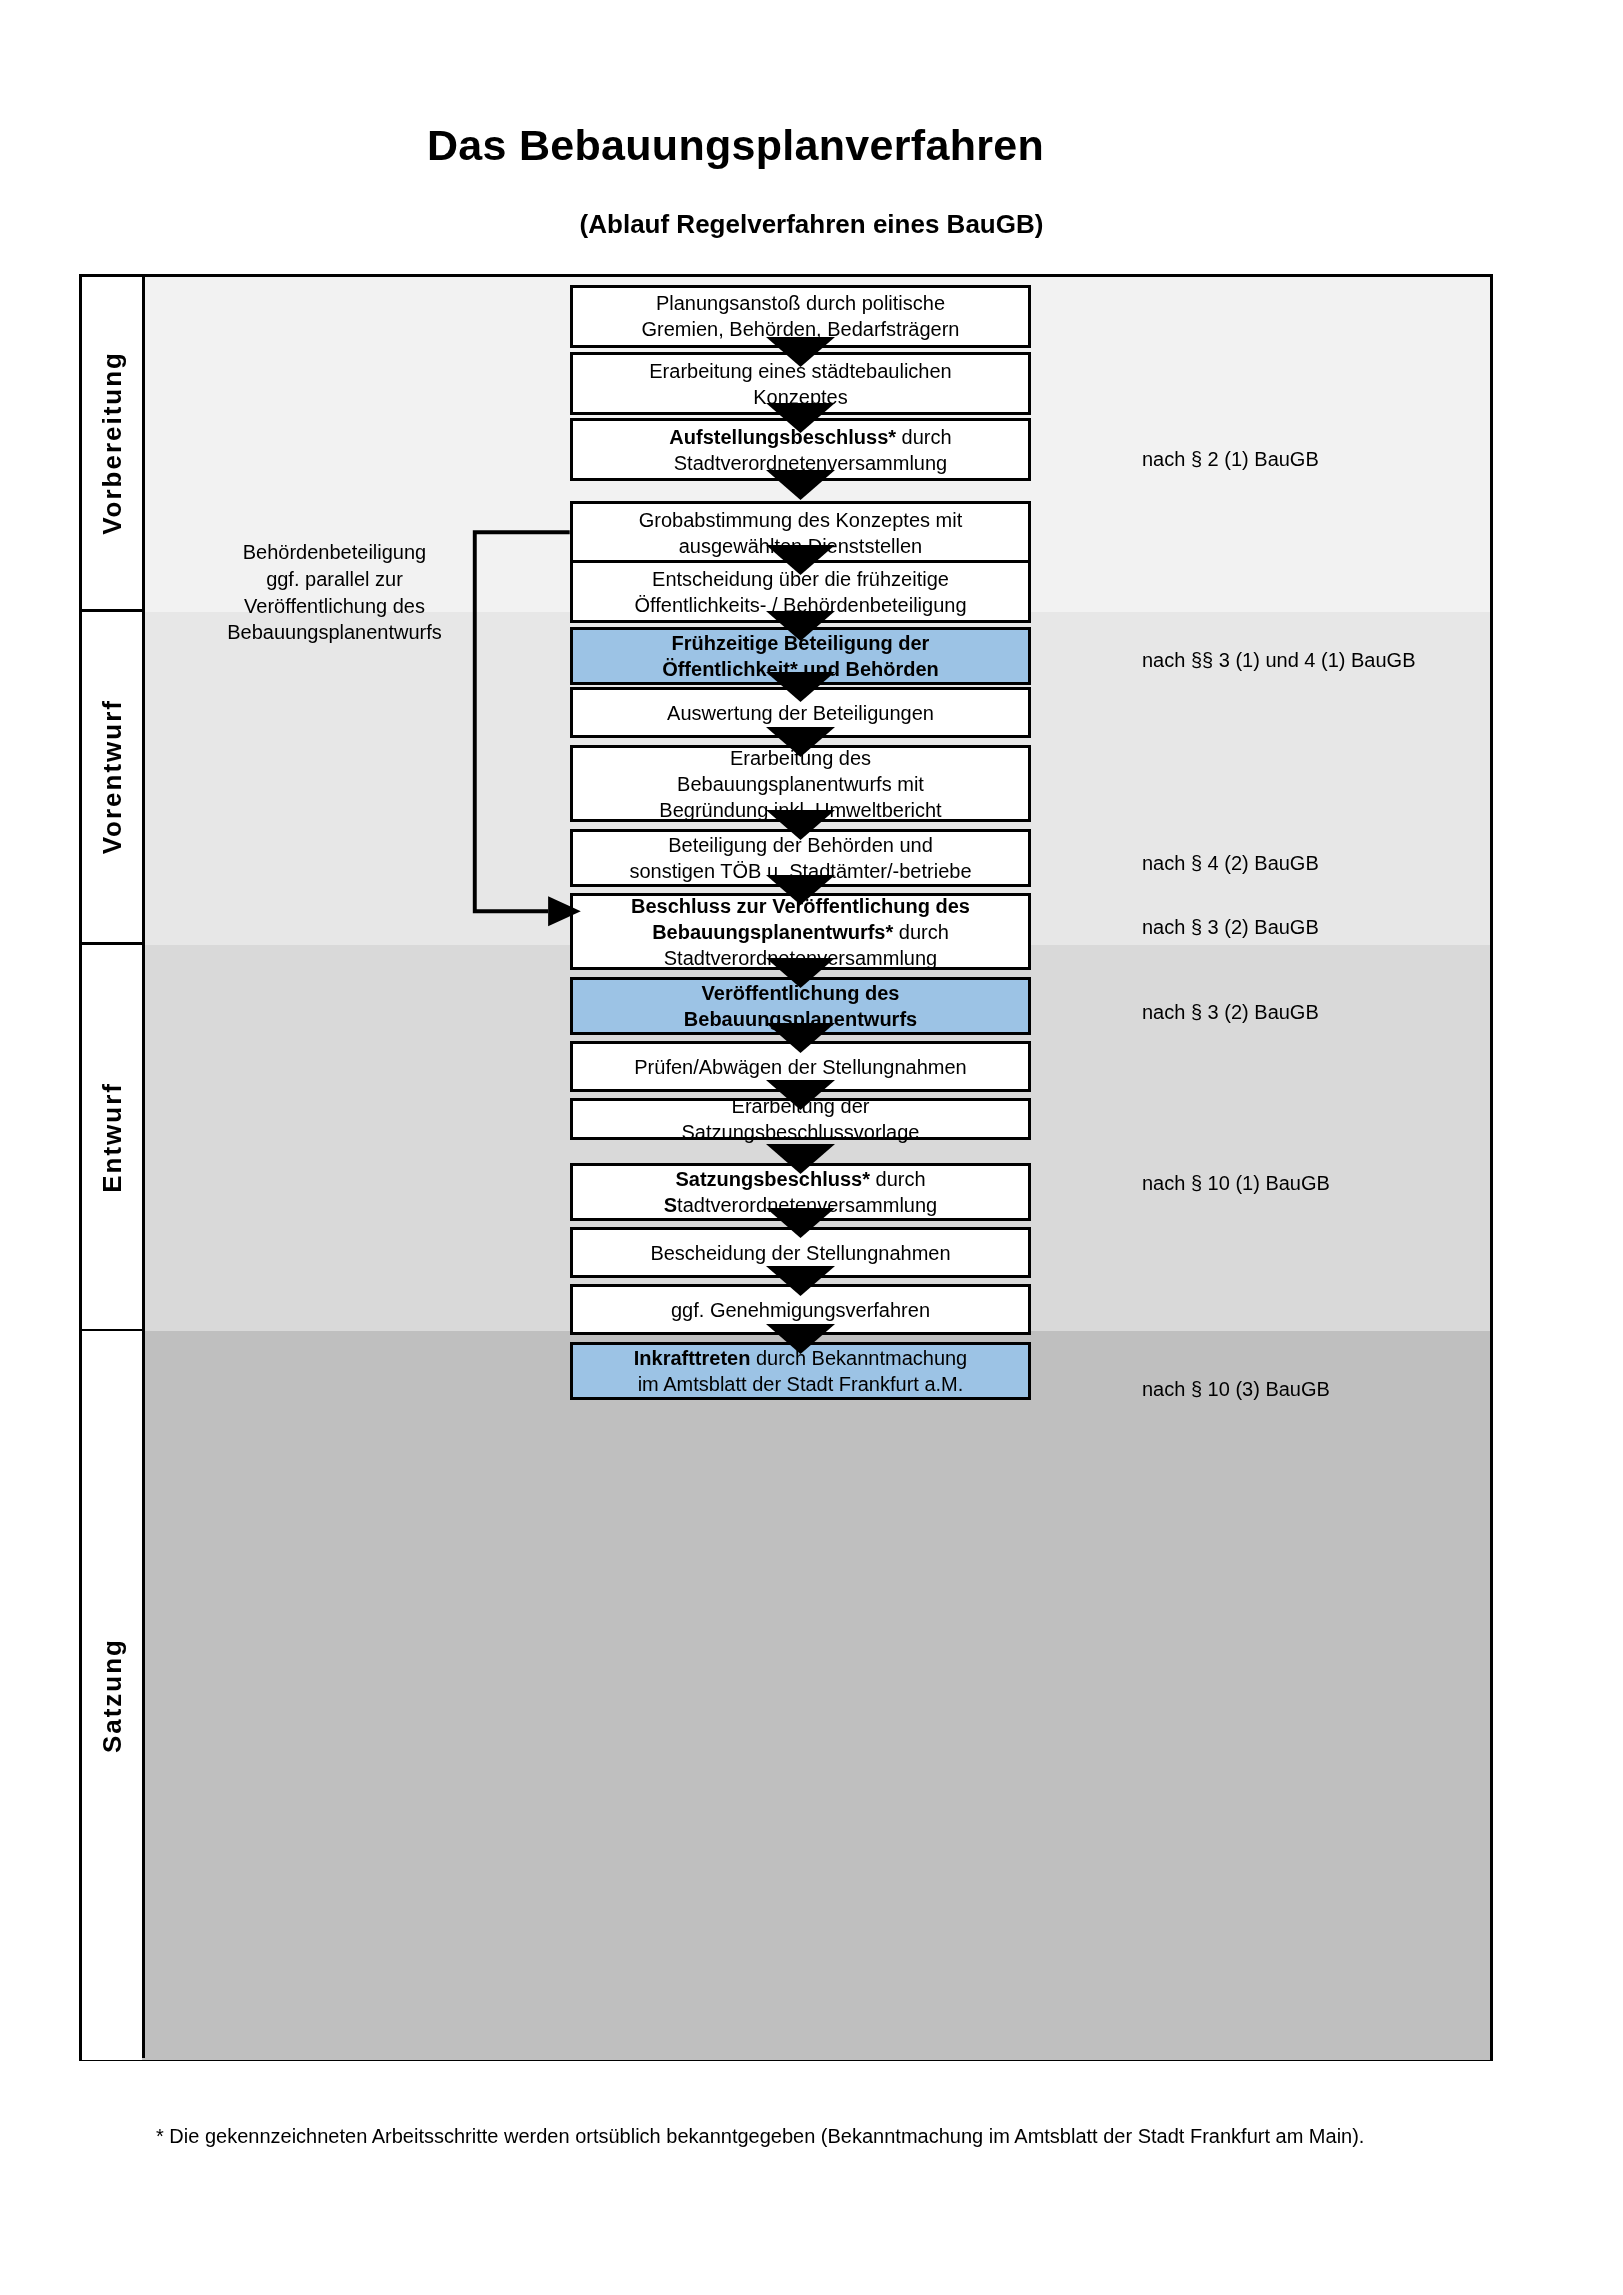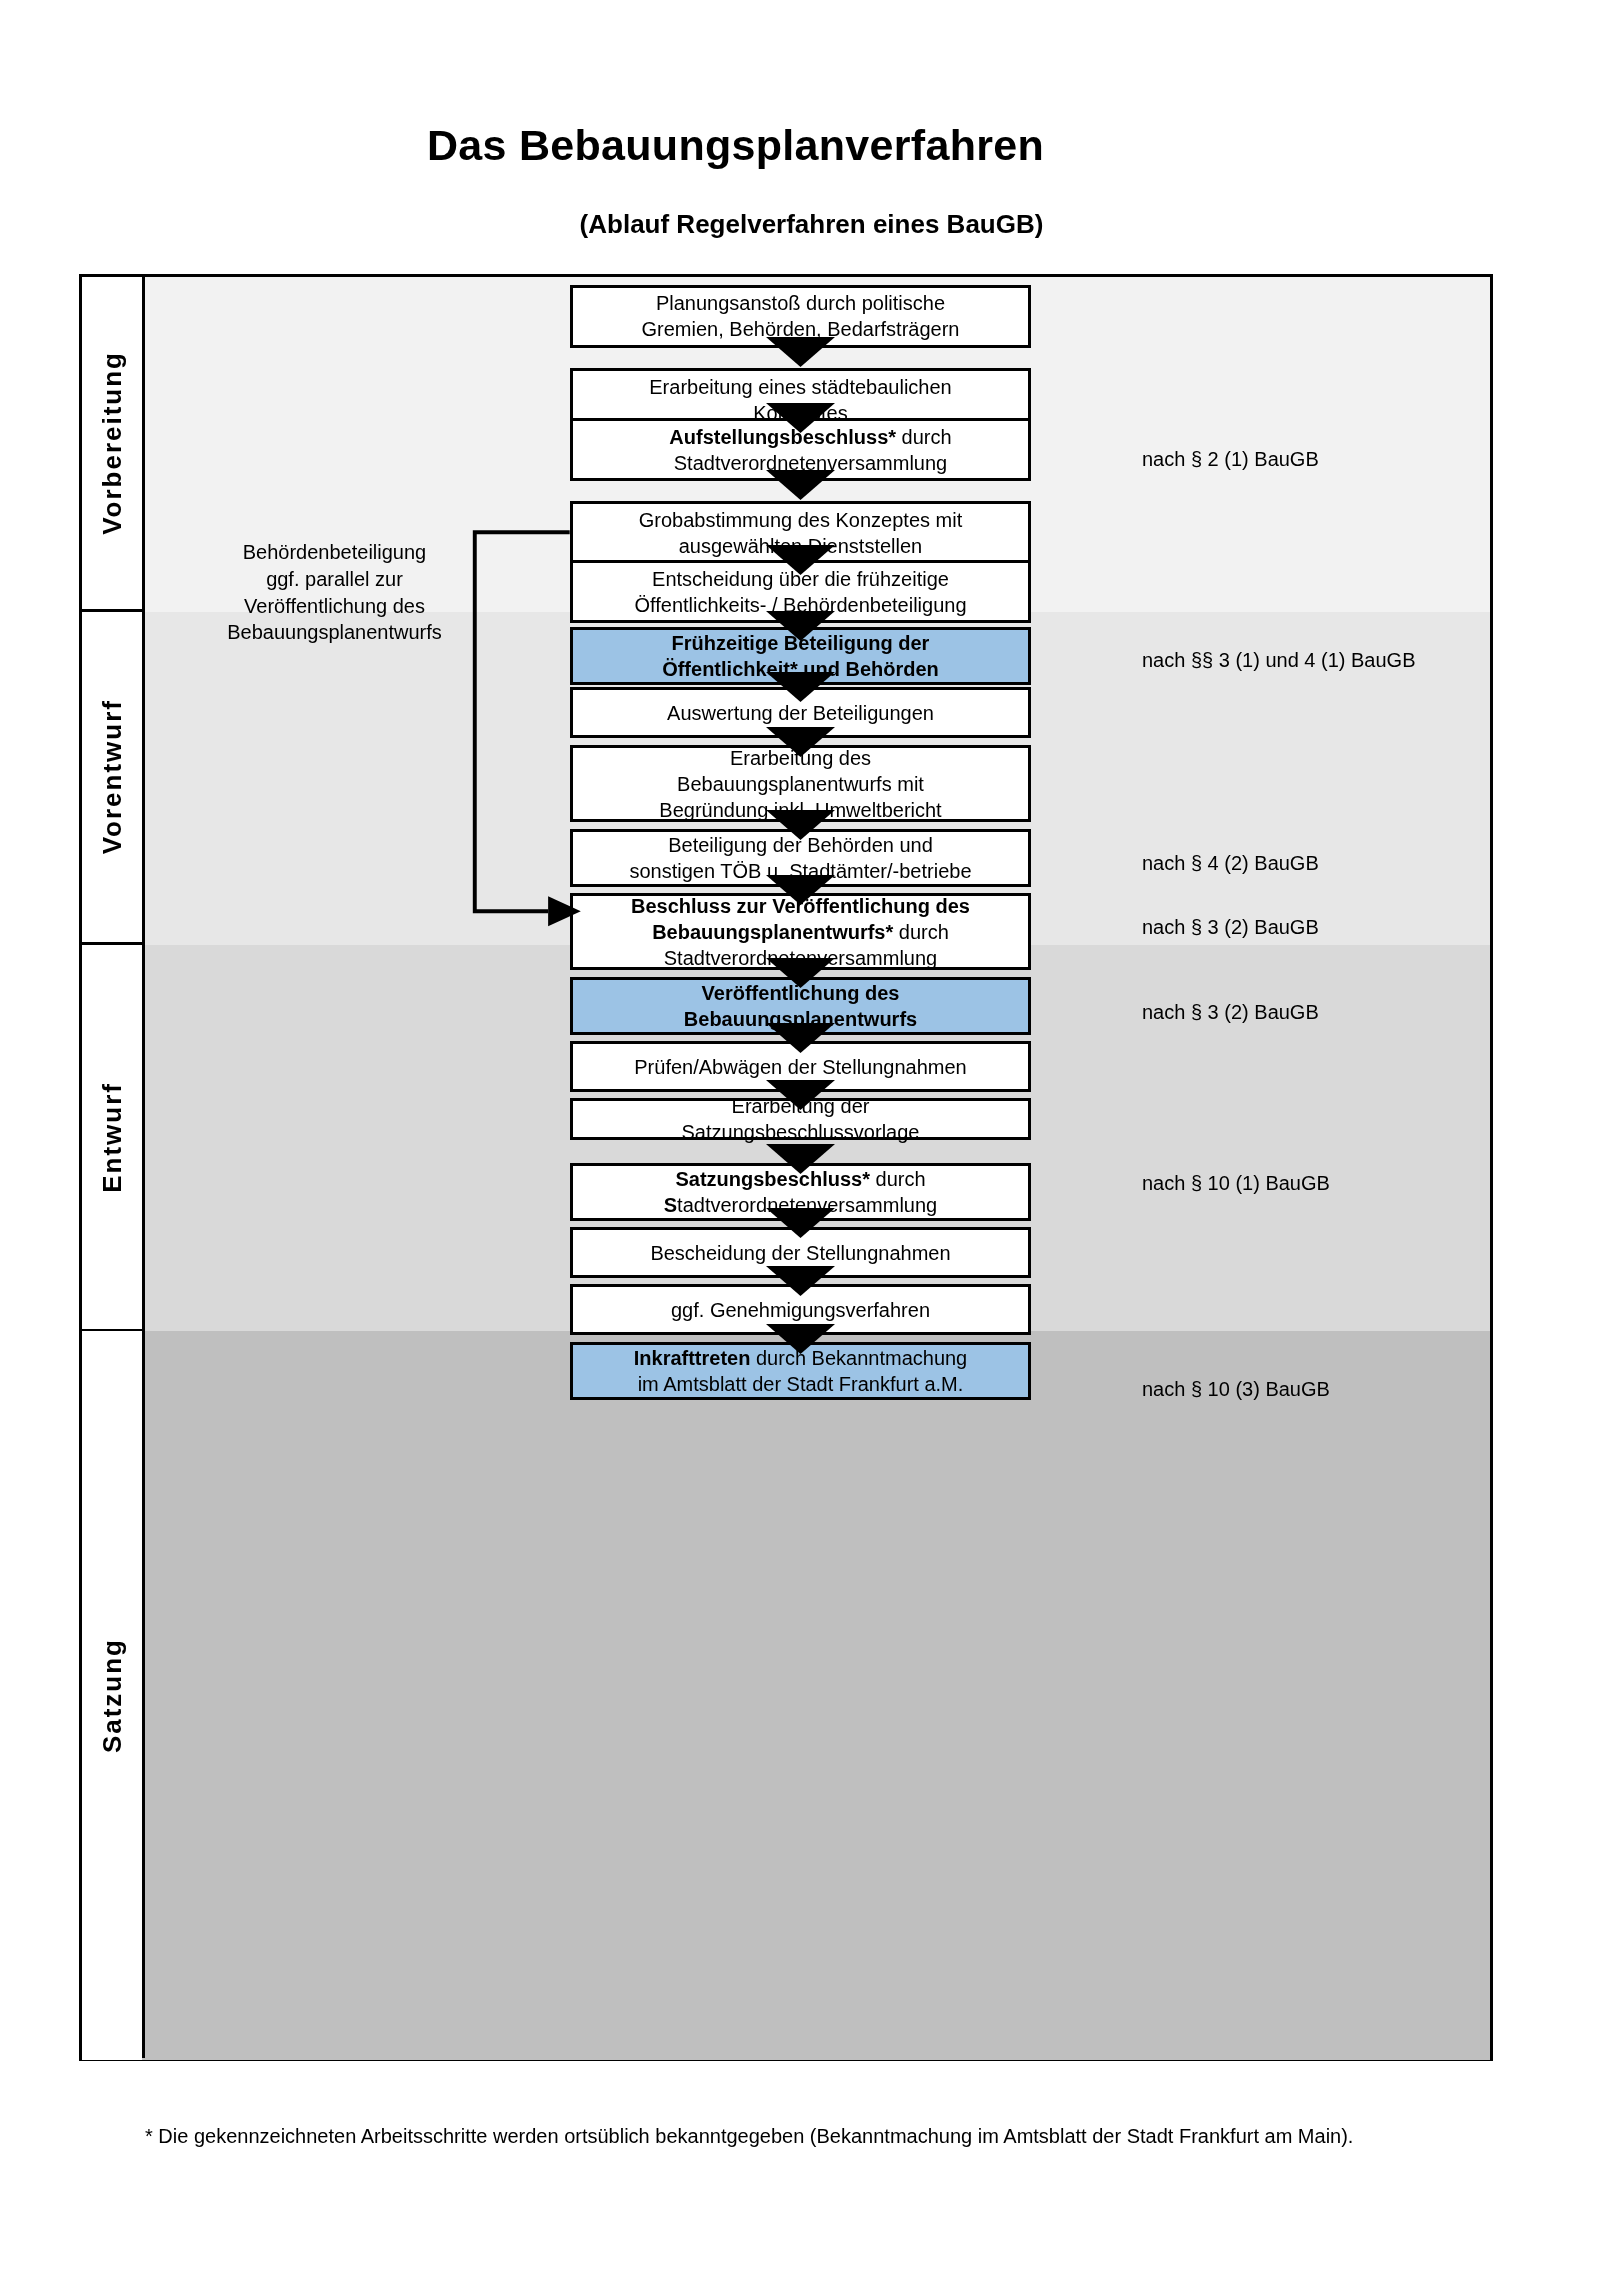--- a/index.html
+++ b/index.html
@@ -76,21 +76,21 @@
   #sidenote{
     position:absolute;left:115px;width:275px;text-align:center;
     font-size:20px;line-height:1.34;z-index:4;
   }
 
   
   #loop{position:absolute;left:0;top:0;width:1414px;height:1787px;z-index:5;pointer-events:none;}
 
   
   #footnote{
-    position:absolute;left:145px;top:2121px;width:1348px;
+    position:absolute;left:156px;top:2121px;width:1348px;
     font-size:20px;line-height:1.55;
   }
 </style>
 </head>
 <body>
 
 <div id="title">Das Bebauungsplanverfahren</div>
 <div id="subtitle">(Ablauf Regelverfahren eines BauGB)</div>
 
 <div id="frame">
@@ -128,21 +128,21 @@
     </div>
 
   <div id="nodes">
       <div class="node" style="top: 7.9px; height: 63px;">
         <div class="txt">
           <div>Planungsanstoß durch politische</div>
           <div>Gremien, Behörden, Bedarfsträgern</div>
         </div>
       </div>
       <div class="arrow" style="top: 60px;"></div>
-      <div class="node" style="top: 91px; height: 63px;">
+      <div class="node" style="top: 75px; height: 63px;">
         <div class="txt">
           <div>Erarbeitung eines städtebaulichen</div>
           <div>Konzeptes</div>
         </div>
       </div>
       <div class="arrow" style="top: 126px;"></div>
       <div class="node" style="top: 141px; height: 63px; padding-left: 20px;">
         <div class="txt">
           <div><b>Aufstellungsbeschluss*</b> durch</div>
           <div>Stadtverordnetenversammlung</div>

